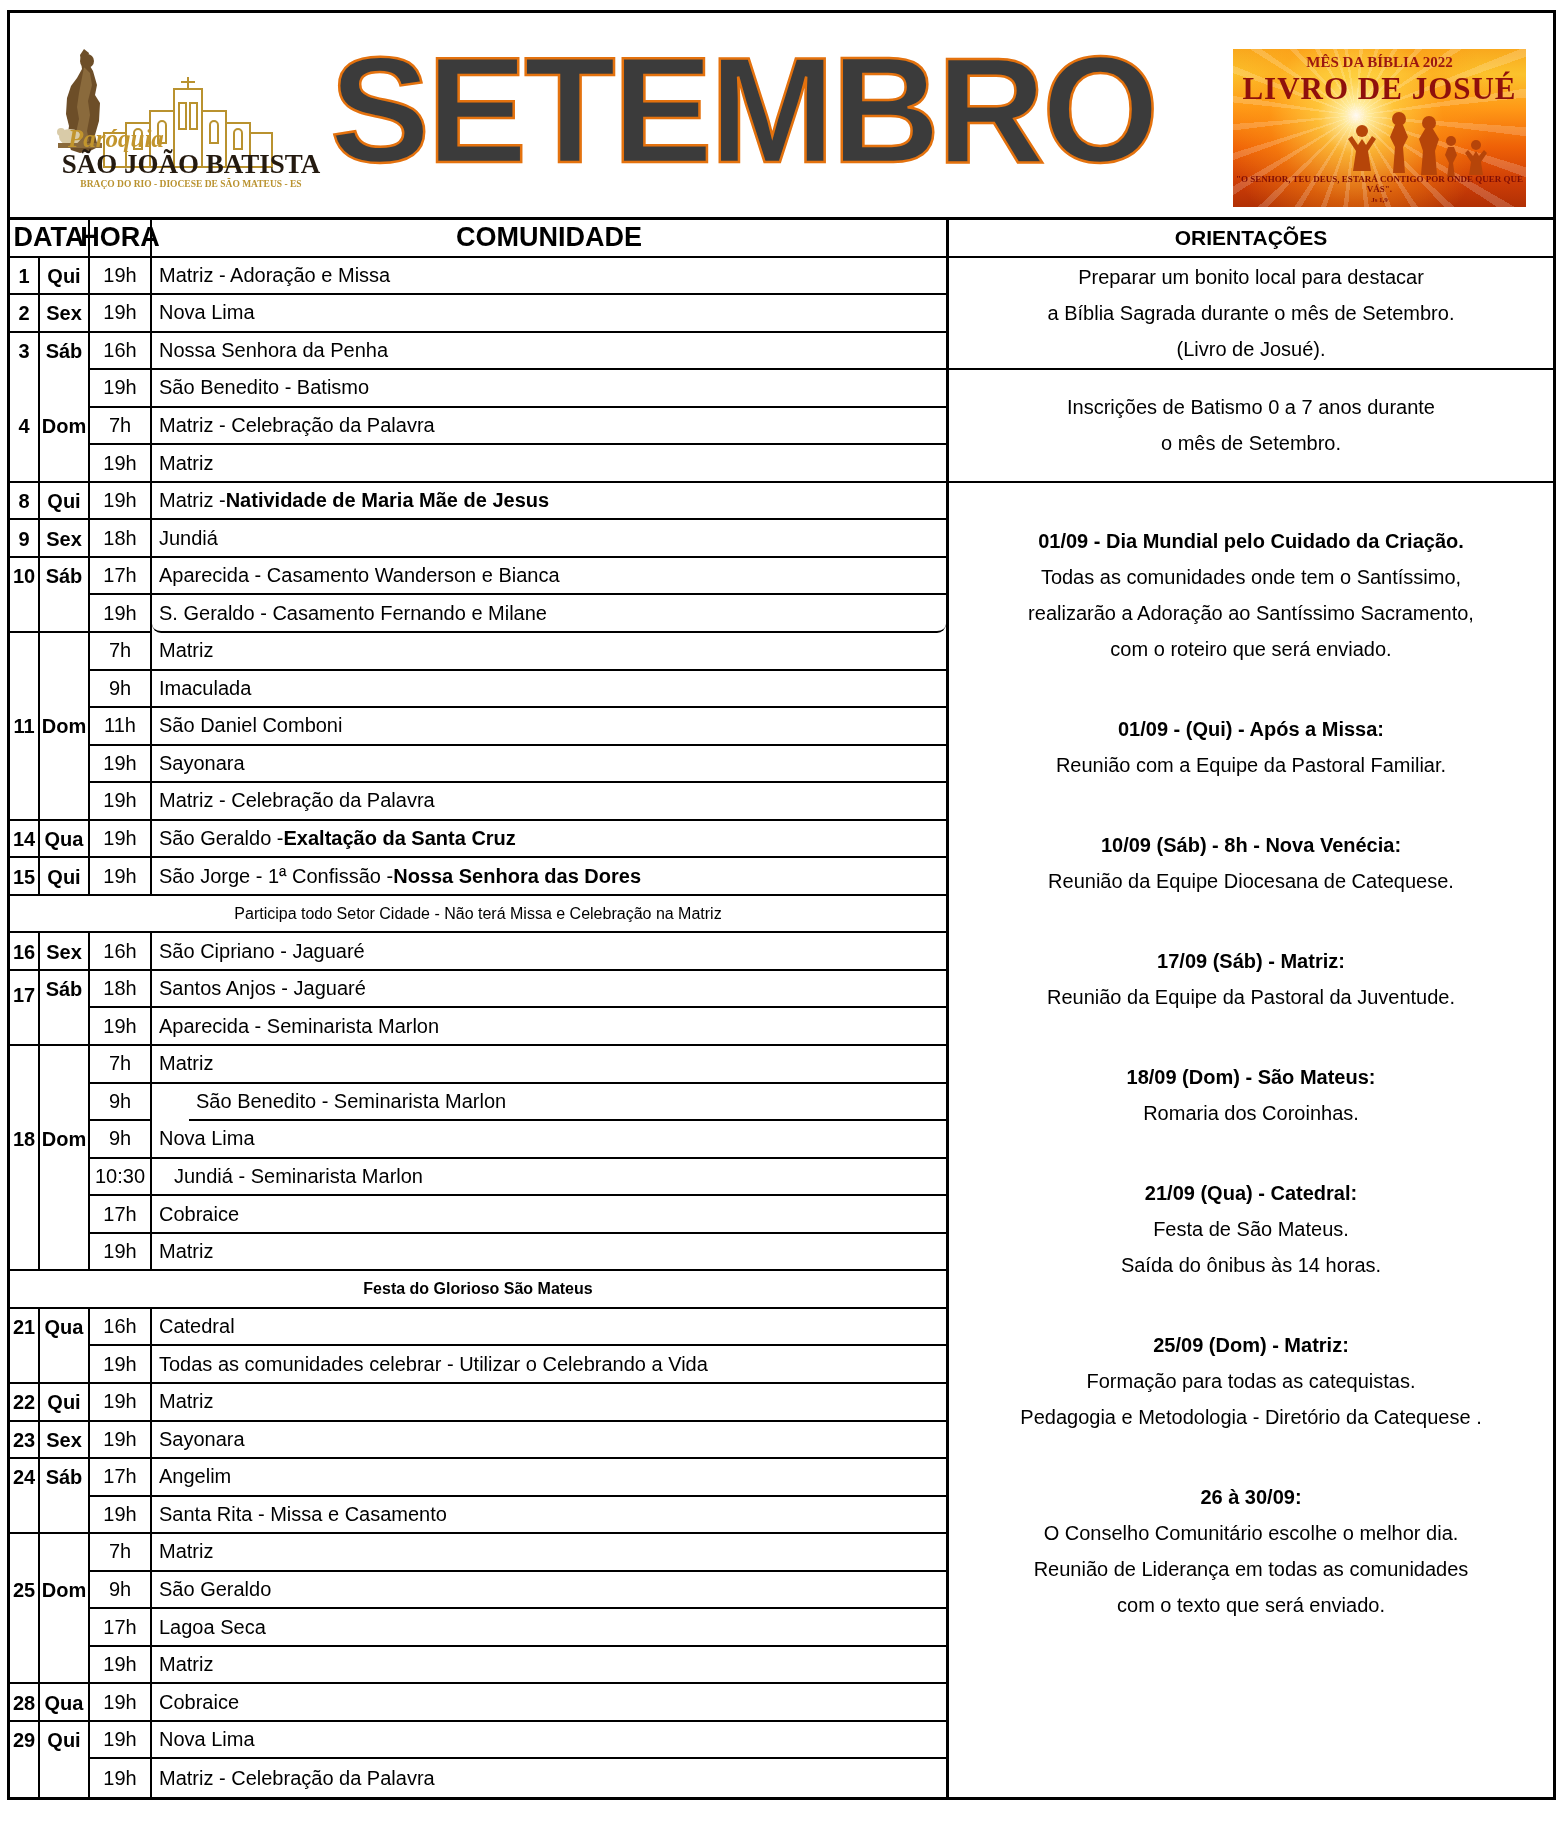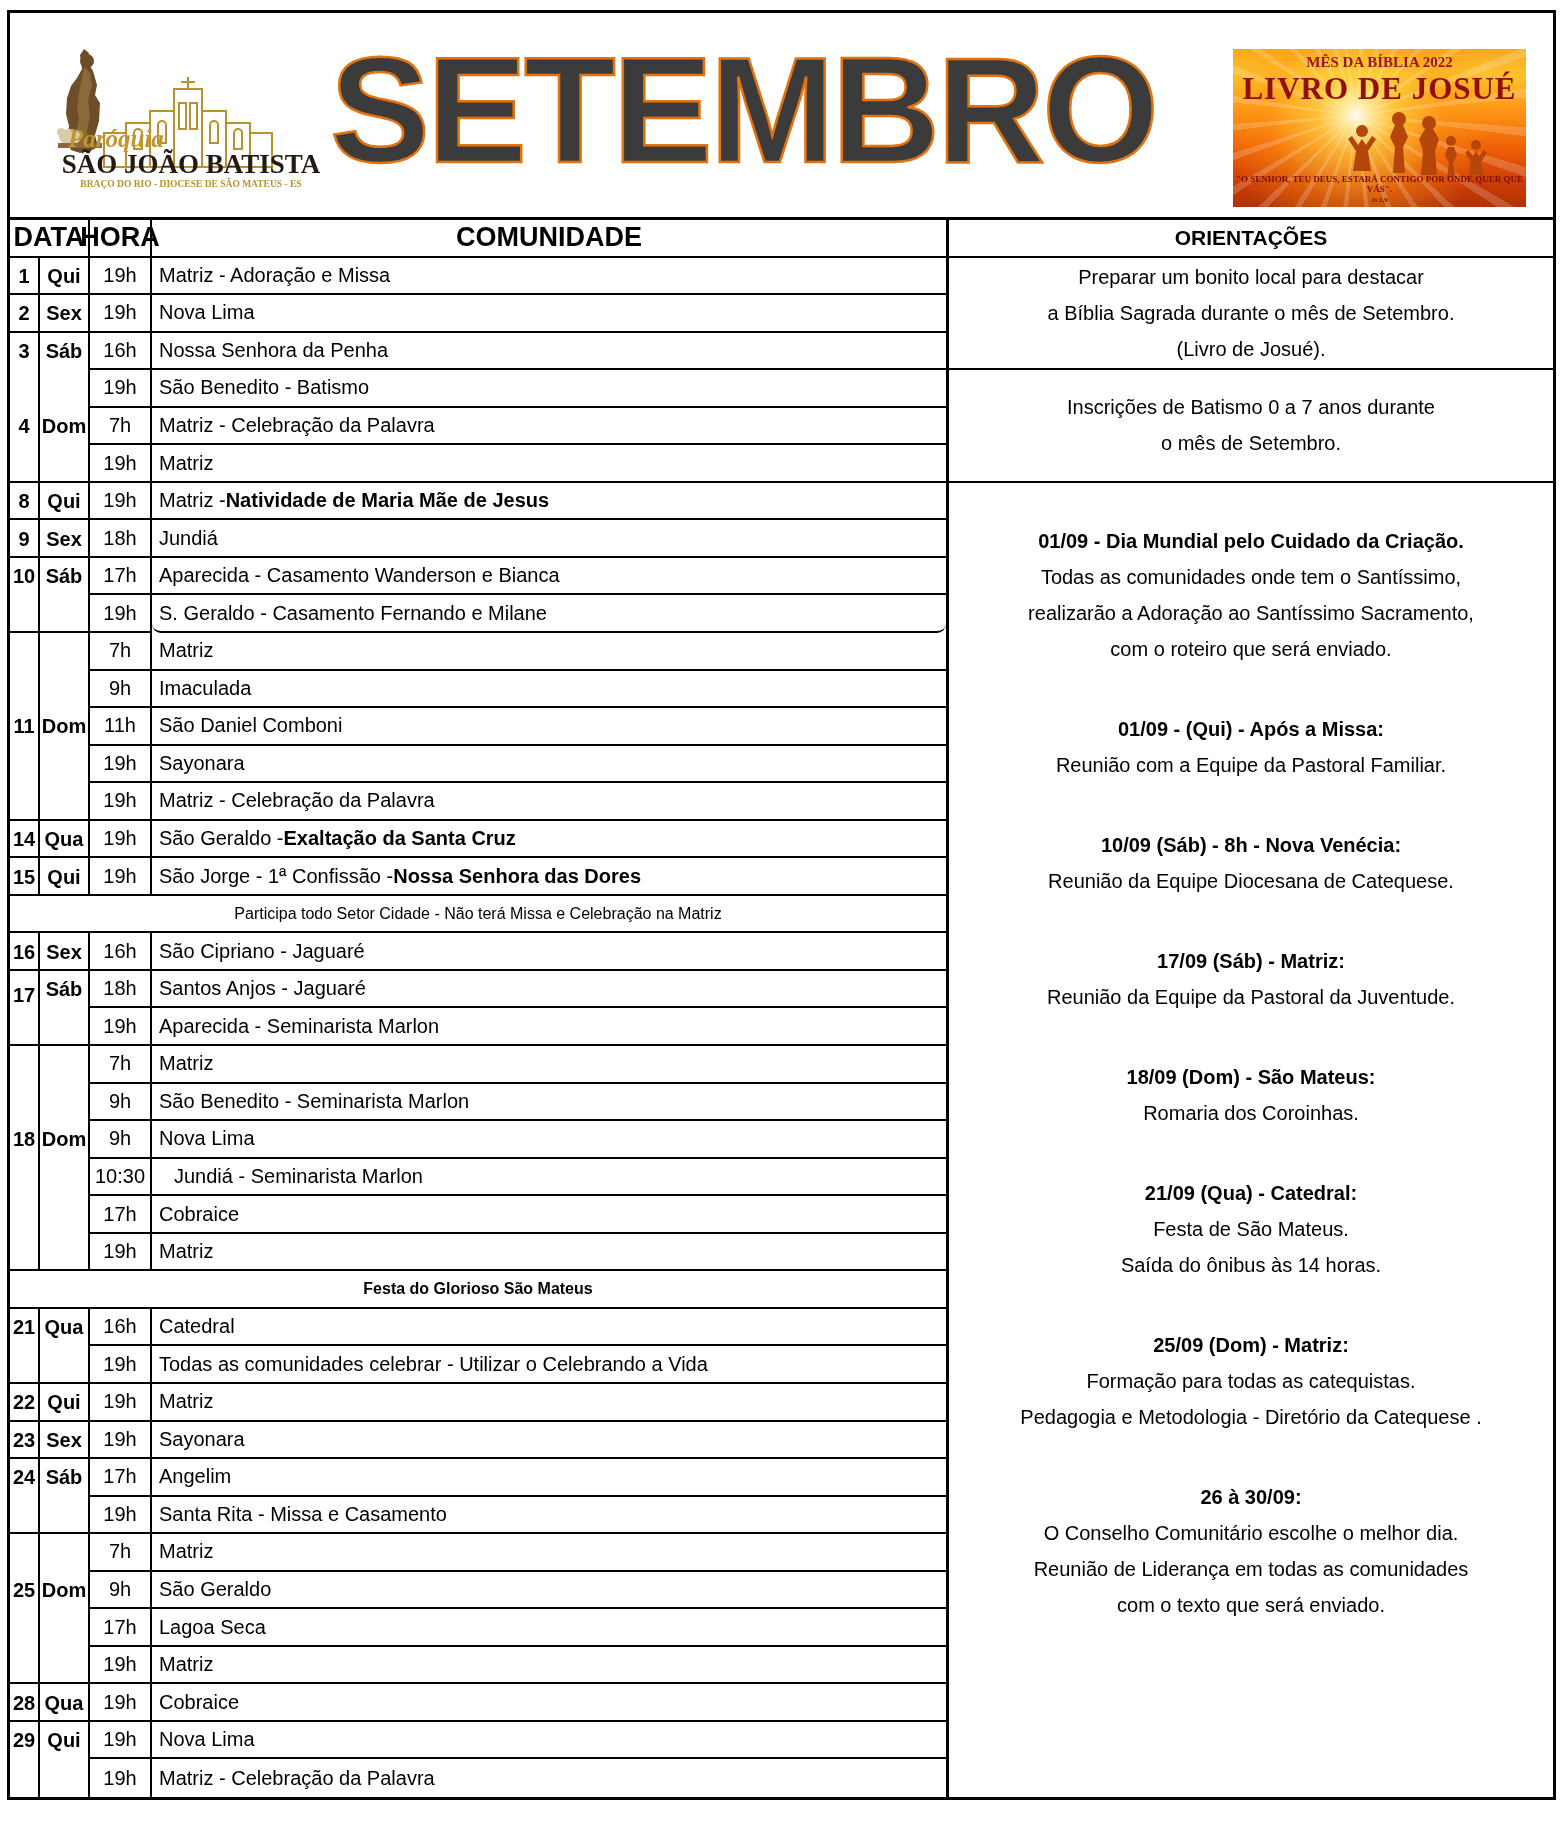--- a/index.html
+++ b/index.html
@@ -272,21 +272,21 @@
             <div class="dlabel" style="top: 75.096px; height: 37.548px;">18</div>
           </div>
           <div class="datecell b-r b-b" style="grid-area: 23 / 2 / span 6;">
             <div class="dlabel" style="top: 75.096px; height: 37.548px;">Dom</div>
           </div>
           <div class="hora b-r b-b" style="grid-area: 23 / 3;">7h</div>
           <div class="com b-b" style="grid-area: 23 / 4;">
             <span>Matriz</span>
           </div>
           <div class="hora b-r b-b" style="grid-area: 24 / 3;">9h</div>
-          <div class="com b-b" style="grid-area: 24 / 4;">
+          <div class="com b-b" style="grid-area: 24 / 4; margin-left: 37px;">
             <span>São Benedito - Seminarista Marlon</span>
           </div>
           <div class="hora b-r b-b" style="grid-area: 25 / 3;">9h</div>
           <div class="com b-b" style="grid-area: 25 / 4;">
             <span>Nova Lima</span>
           </div>
           <div class="hora b-r b-b" style="grid-area: 26 / 3;">10:30</div>
           <div class="com b-b" style="grid-area: 26 / 4; padding-left: 22px;">
             <span>Jundiá - Seminarista Marlon</span>
           </div>

